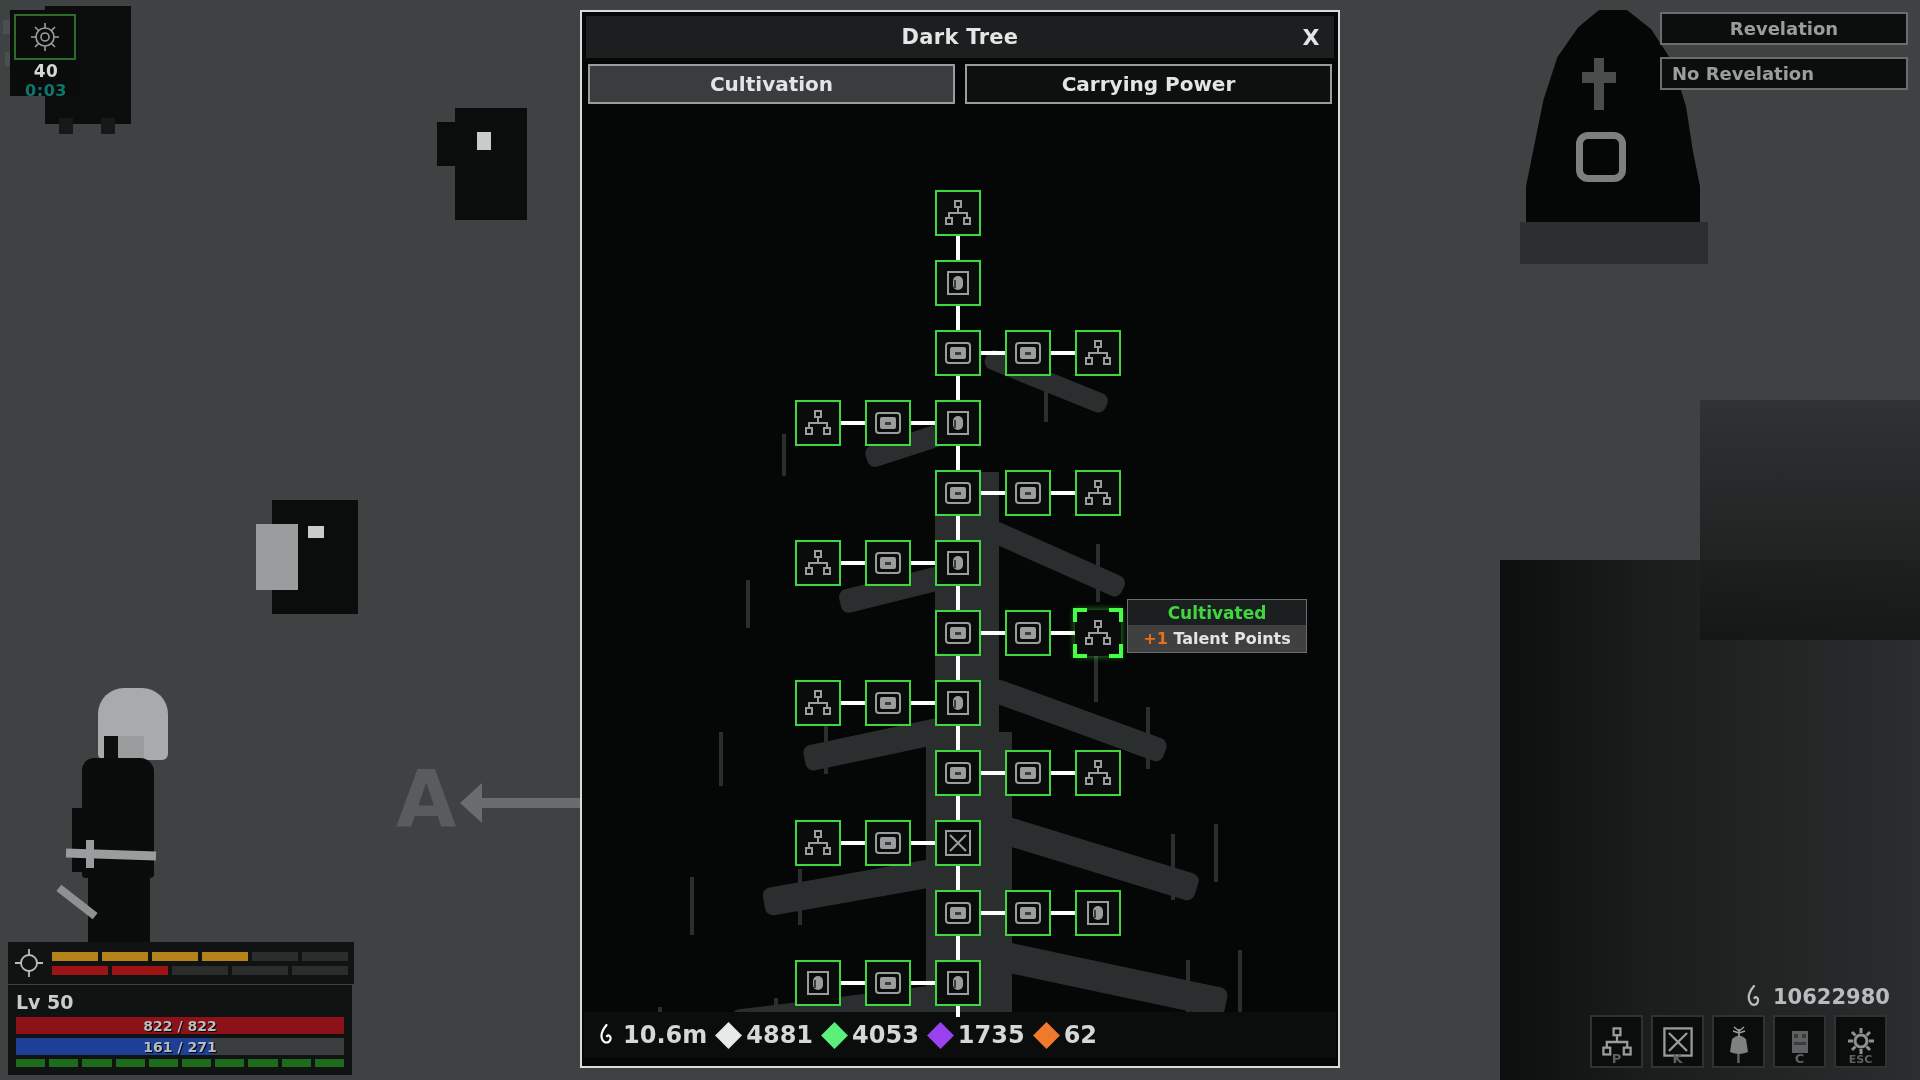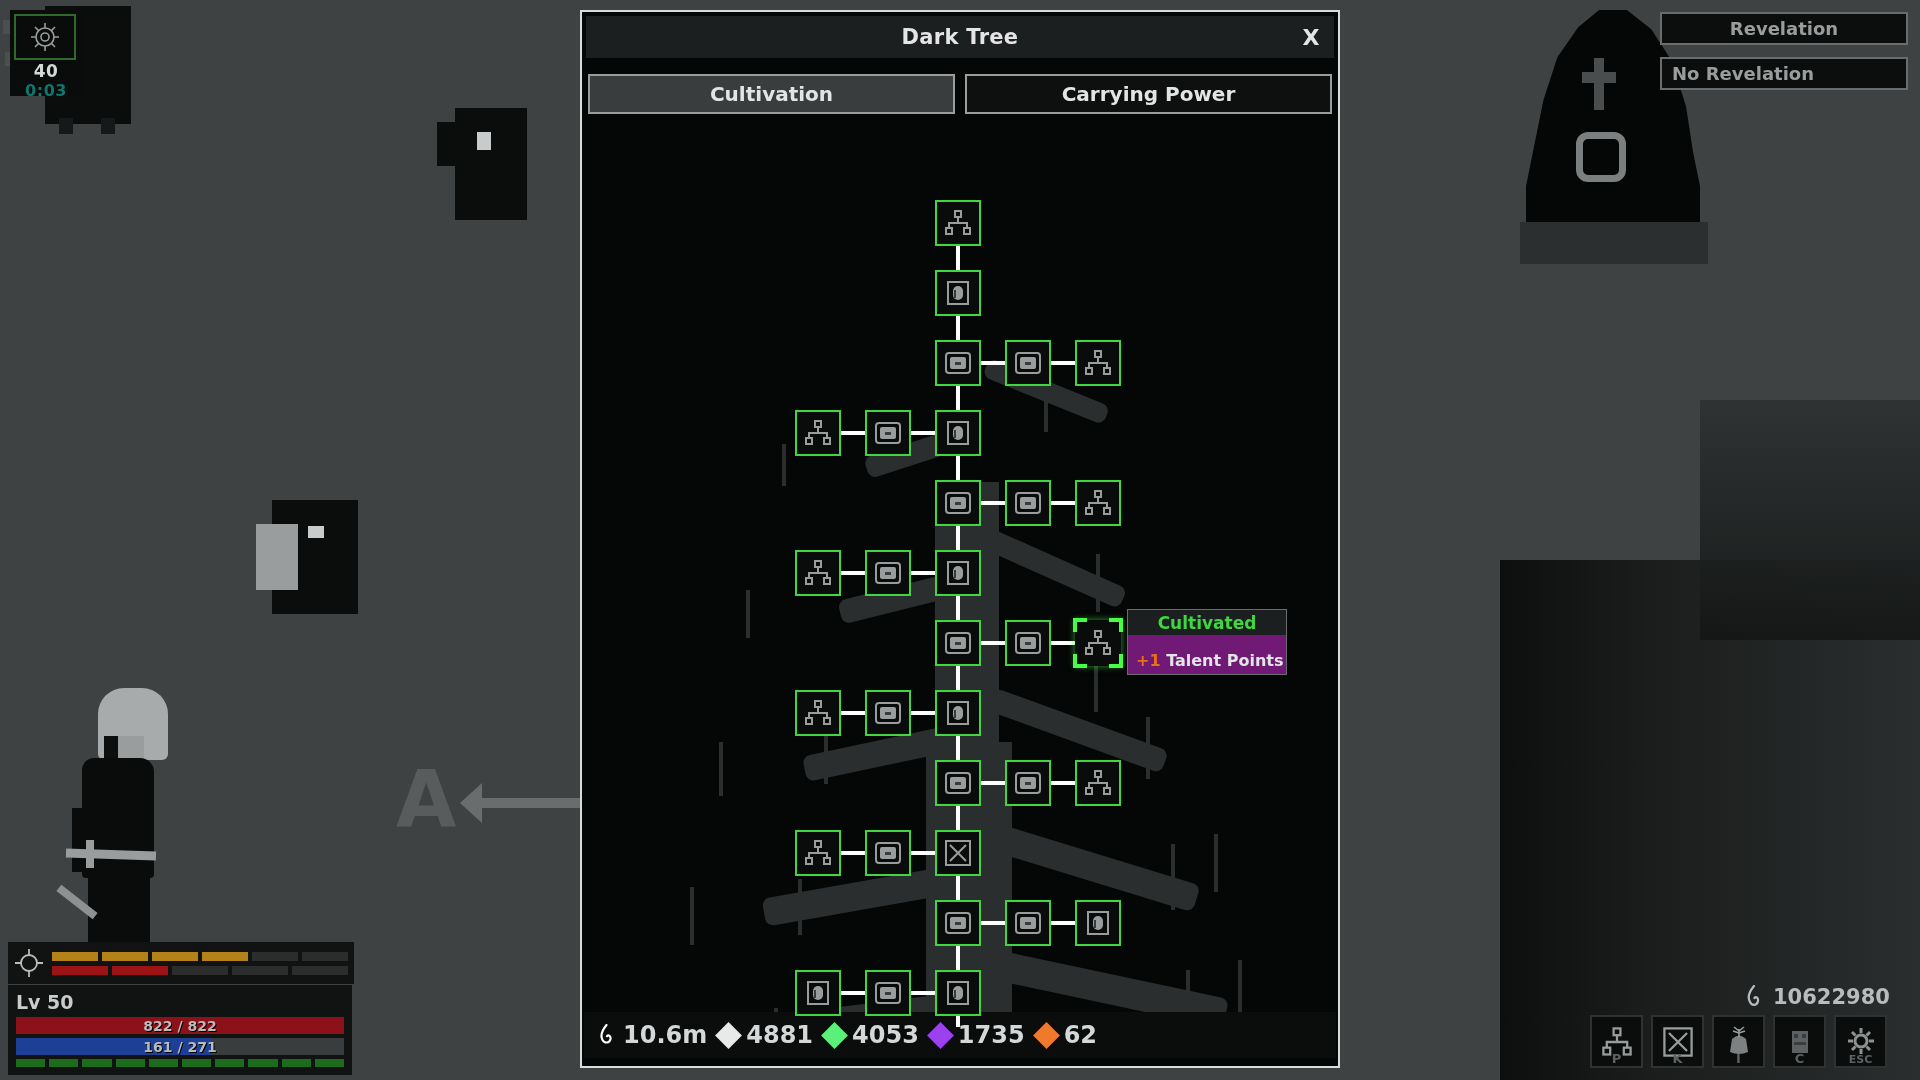--- a/index.html
+++ b/index.html
@@ -191,21 +191,21 @@
     display:flex; align-items:center; justify-content:center;
   }
   .panel-title .t {
     color:#e5e5e5; font-size:21px; font-weight:700; letter-spacing:.3px;
   }
   .panel-close {
     position:absolute; right:10px; top:50%; transform:translateY(-50%);
     color:#e2e5e5; font-size:22px; font-weight:700; cursor:pointer;
     width:26px; text-align:center;
   }
-  .tabs { display:flex; gap:10px; padding:16px 6px 0 6px; }
+  .tabs { display:flex; gap:10px; padding:6px 6px 0 6px; }
   .tab {
     flex:1; height:40px; display:flex; align-items:center; justify-content:center;
     border:2px solid #9a9d9d; color:#e2e5e5; font-size:20px; font-weight:700;
     cursor:pointer;
   }
   .tab.active { background:#3a3d3d; }
   .tab.inactive { background:#0e1010; }
 
   .tree-area {
     position:relative; margin:8px 4px 0 4px; height:905px;
@@ -244,30 +244,30 @@
   .node.selected .c-tl { left:-2px; top:-2px; border-right:none; border-bottom:none; }
   .node.selected .c-tr { right:-2px; top:-2px; border-left:none; border-bottom:none; }
   .node.selected .c-bl { left:-2px; bottom:-2px; border-right:none; border-top:none; }
   .node.selected .c-br { right:-2px; bottom:-2px; border-left:none; border-top:none; }
 
   .link { position:absolute; background:#ffffff; z-index:3; }
   .link.h { height:4px; }
   .link.v { width:4px; }
 
   .tooltip {
-    position:absolute; z-index:20; width:160px;
+    position:absolute; z-index:20; width:180px;
     background:#1c1f1f; border:1px solid #6a6d6d;
   }
   .tooltip .tt-head {
     background:#1c1f1f; color:#3fd63f; font-size:17px; font-weight:700;
     text-align:center; padding:3px 0 2px 0;
   }
   .tooltip .tt-body {
-    background:#701a75; padding:16px 8px 4px 8px;
-    color:#e2e5e5; font-size:16px; font-weight:700; white-space:nowrap;
+    background:#404040; padding:4px 8px 4px 8px;
+    color:#e2e5e5; font-size:16px; font-weight:700; white-space:nowrap;text-align:center;
   }
   .tooltip .plus { color:#e8701a; }
 
   
   .resource-bar {
     position:absolute; left:584px; top:1012px; width:752px; height:46px;
     background:#0b0d0d; display:flex; align-items:center; gap:12px; padding-left:14px;
   }
   .res { display:flex; align-items:center; gap:8px; }
   .res .val { color:#d5d8d8; font-size:24px; font-weight:700; }

